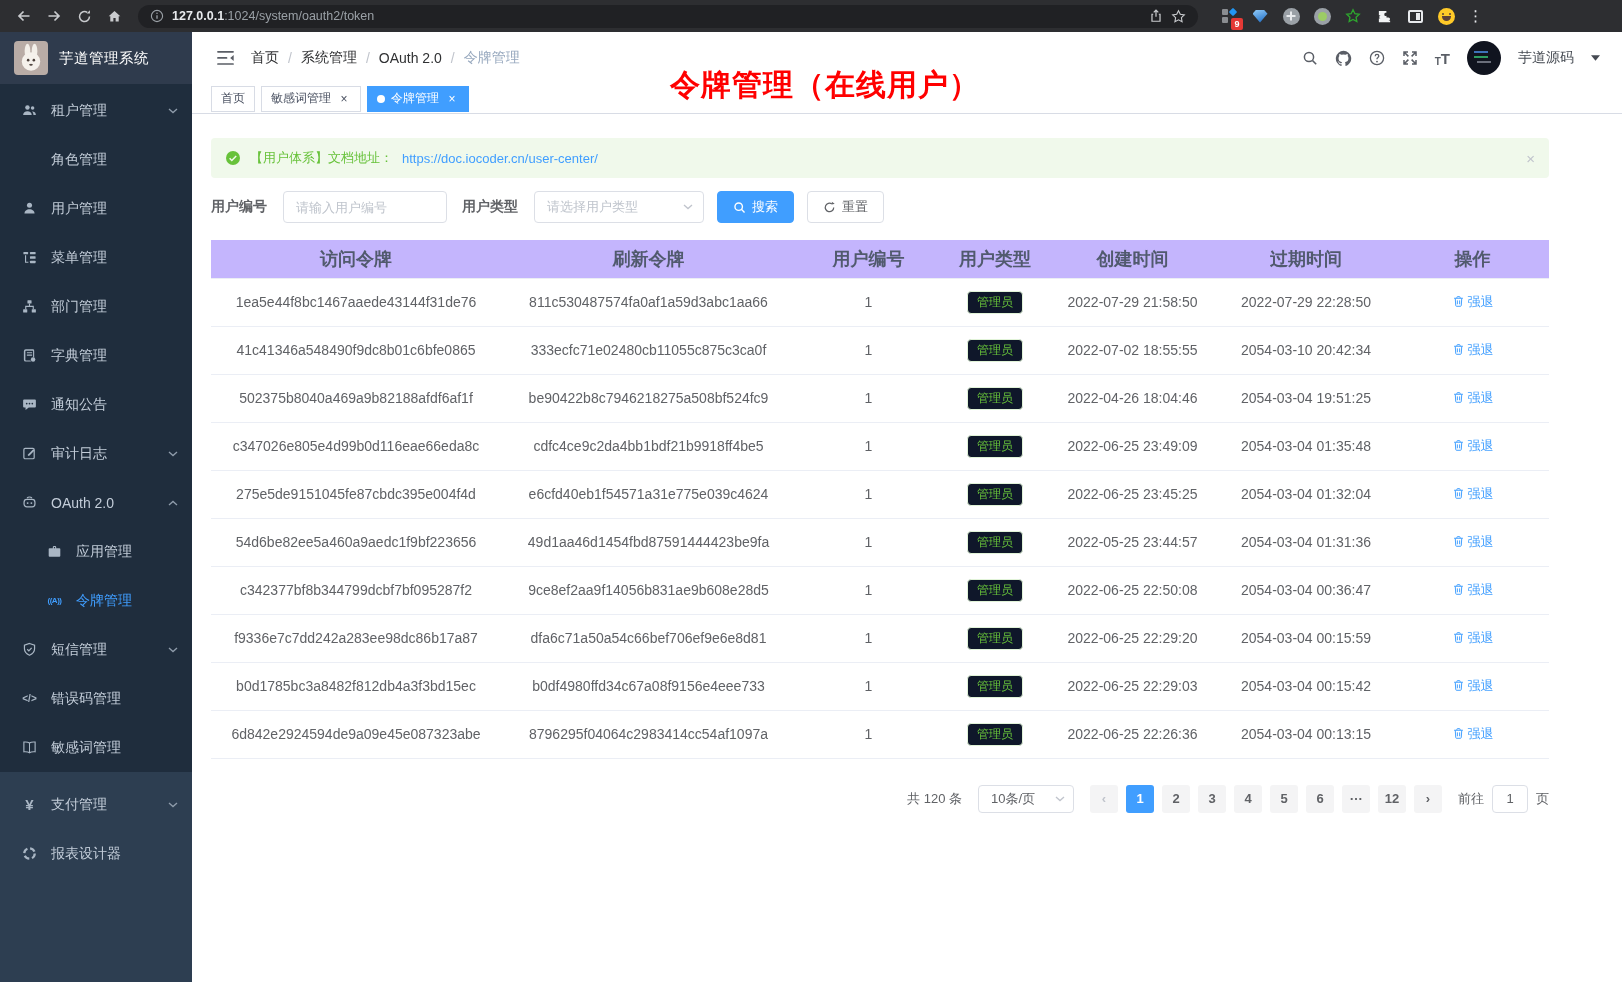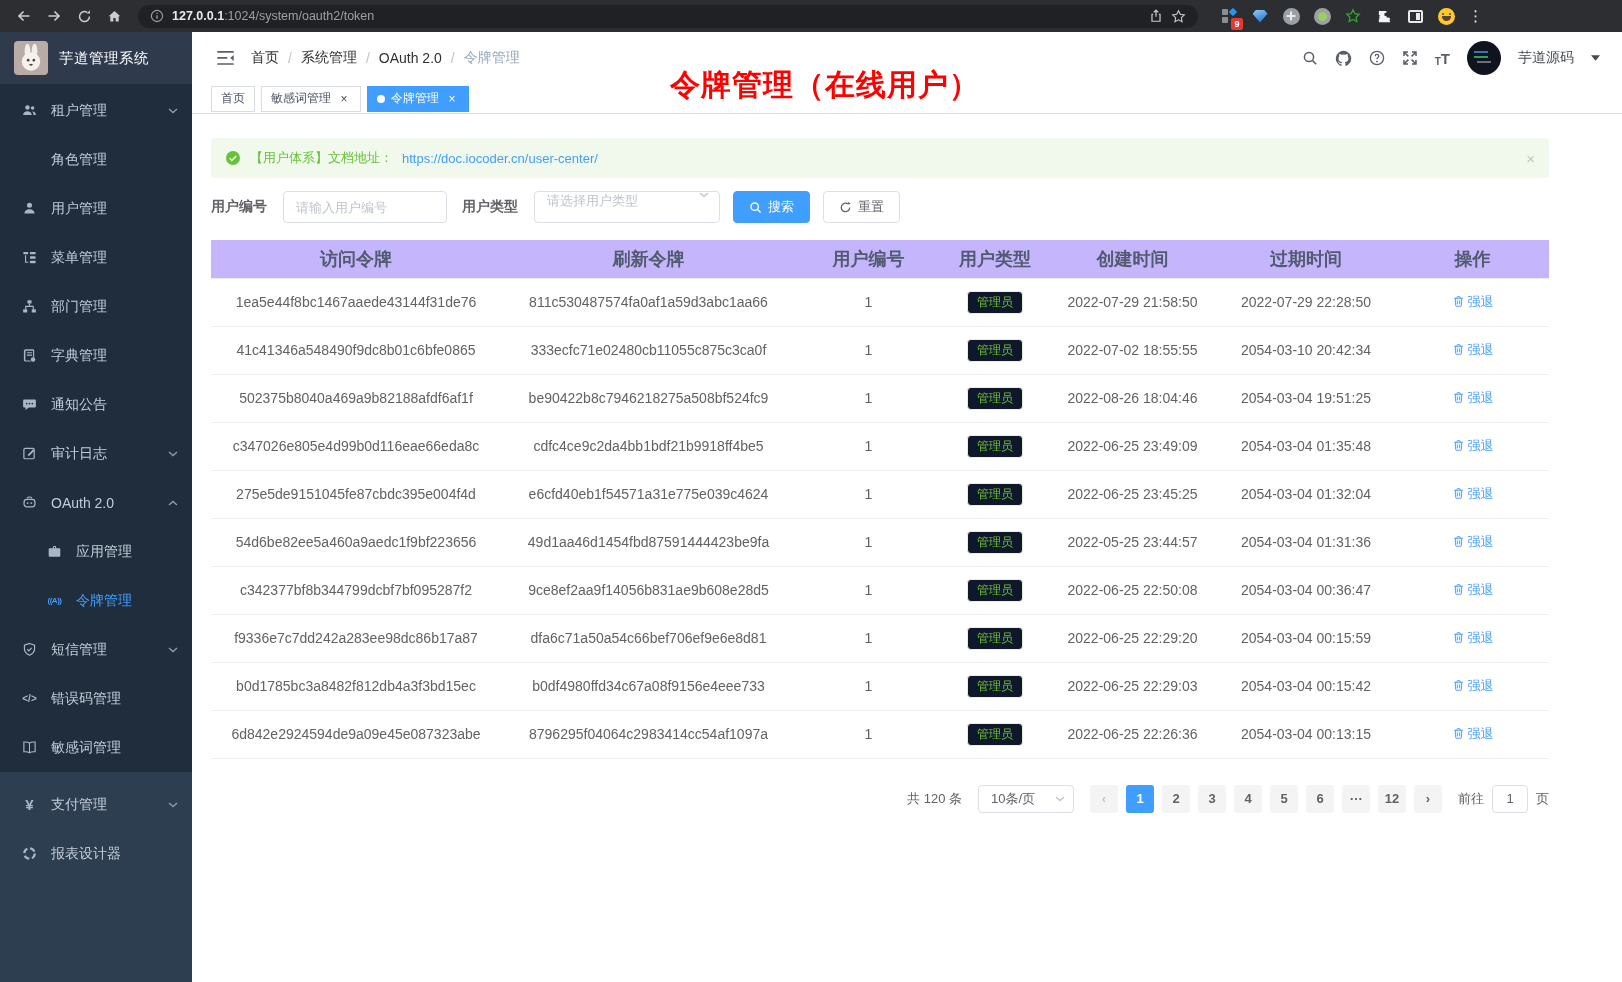--- a/index.html
+++ b/index.html
@@ -88,21 +88,21 @@
   .content{padding:24px 0 0 19px;width:1357px}
   .inner{width:1338px}
   .alert{height:40px;background:#f0f9eb;border-radius:4px;display:flex;align-items:center;padding:0 14px;gap:9px;color:#67c23a;font-size:13px}
   .alert-link{color:#409eff;text-decoration:none;cursor:pointer}
   .alert-close{margin-left:auto;color:#c0c4cc;font-size:15px;cursor:pointer}
 
   .filters{display:flex;align-items:center;margin-top:13px;font-size:14px}
   .f-label{font-weight:700;color:#606266;margin-right:16px;white-space:nowrap}
   .f-input{width:164px;height:32px;border:1px solid #dcdfe6;border-radius:4px;padding:0 12px;font-size:13px;color:#606266;outline:none;margin-right:15px;font-family:"Liberation Sans",sans-serif}
   .f-input::placeholder{color:#bfc4cc}
-  .f-select{width:186px;height:32px;border:1px solid #dcdfe6;border-radius:4px;padding:0 10px 0 12px;display:flex;align-items:flex-start;justify-content:space-between;color:#bfc4cc;font-size:13px;margin-right:13px;cursor:pointer;background:#fff}
+  .f-select{width:170px;height:32px;border:1px solid #dcdfe6;border-radius:4px;padding:0 10px 0 12px;display:flex;align-items:center;justify-content:space-between;color:#bfc4cc;font-size:13px;margin-right:13px;cursor:pointer;background:#fff}
   .f-select .chev{color:#c0c4cc;margin:0}
   .btn{height:32px;border-radius:4px;font-size:13px;display:inline-flex;align-items:center;gap:6px;padding:0 15px;border:1px solid #dcdfe6;background:#fff;color:#606266;cursor:pointer;white-space:nowrap}
   .btn.primary{background:#409eff;border-color:#409eff;color:#fff;margin-right:13px}
 
   table.grid{margin-top:17px;border-collapse:collapse;table-layout:fixed;width:1338px;font-size:14px;color:#606266}
   table.grid th{height:38px;background:#c4b5fd;color:#515a6e;font-weight:700;font-size:18px;text-align:center;border-bottom:1px solid #ebeef5}
   table.grid td{height:48px;text-align:center;border-bottom:1px solid #ebeef5;overflow:hidden;white-space:nowrap}
   .badge{display:inline-block;padding:2px 9px;background:#0f172a;border:1px solid #e1f3d8;color:#67c23a;border-radius:4px;font-size:12px;line-height:17px}
   .action{color:#409eff;font-size:13px;display:inline-flex;align-items:center;gap:3px;cursor:pointer}
 
@@ -566,21 +566,21 @@
                       <path d="M6.6 6.6v4.8M9.4 6.6v4.8" stroke="currentColor" stroke-width="1.2"></path>
                     </svg>
                     <span>强退</span>
                   </span></td>
               </tr>
               <tr>
                 <td>502375b8040a469a9b82188afdf6af1f</td>
                 <td>be90422b8c7946218275a508bf524fc9</td>
                 <td>1</td>
                 <td><span class="badge">管理员</span></td>
-                <td>2022-08-26 18:04:46</td>
+                <td>2022-04-26 18:04:46</td>
                 <td>2054-03-04 19:51:25</td>
                 <td><span class="action">
                     <svg viewBox="0 0 16 16" width="13" height="13">
                       <path d="M2.6 4h10.8M6 4V2.9a.9.9 0 0 1 .9-.9h2.2a.9.9 0 0 1 .9.9V4M4 4l.6 9a1 1 0 0 0 1 .9h4.8a1 1 0 0 0 1-.9L12 4" fill="none" stroke="currentColor" stroke-width="1.2"></path>
                       <path d="M6.6 6.6v4.8M9.4 6.6v4.8" stroke="currentColor" stroke-width="1.2"></path>
                     </svg>
                     <span>强退</span>
                   </span></td>
               </tr>
               <tr>

